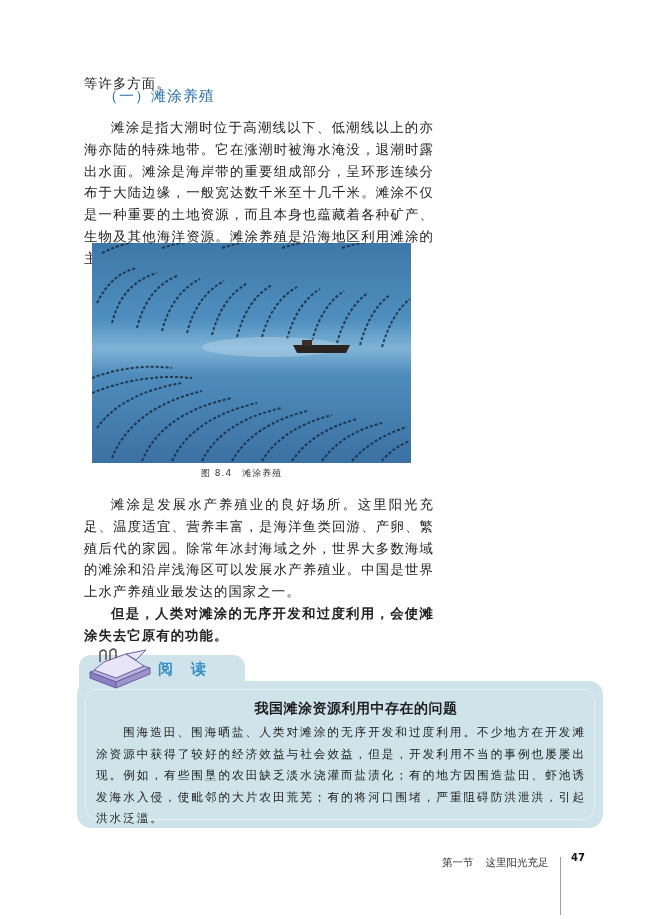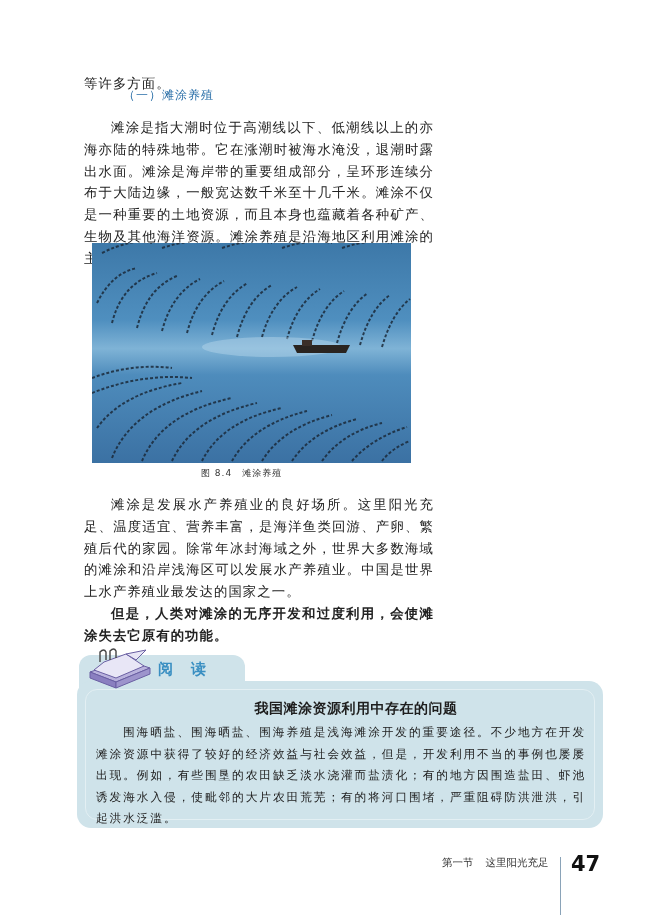--- a/index.html
+++ b/index.html
@@ -1,22 +1,22 @@
 <!DOCTYPE html>
 <html><head>
 <meta charset="utf-8">
 <style>
   html, body { margin: 0; padding: 0; background: #ffffff; }
   body { width: 650px; height: 919px; position: relative; overflow: hidden;
          font-family: "DejaVu Serif", "Liberation Serif", serif; color: #222; }
   .para { position: absolute; left: 76px; width: 350px; font-size: 13.4px;
           line-height: 21.8px; letter-spacing: 1.05px; text-align: justify; margin: 8px; }
   .indent { text-indent: 27px; }
-  .heading { position: absolute; left: 103px; top: 87px; font-size: 12px; color: #2a6fa8;
-             font-family: "DejaVu Sans", "Liberation Sans", sans-serif; letter-spacing: 1px; margin-left: 20px; }
+  .heading { position: absolute; left: 103px; top: 87px; font-size: 15px; color: #2a6fa8;
+             font-family: "DejaVu Sans", "Liberation Sans", sans-serif; letter-spacing: 1px; }
   .photo { position: absolute; left: 92px; top: 243px; width: 319px; height: 220px; overflow: hidden;
            background: linear-gradient(180deg, #3d78a8 0%, #4f8fbf 35%, #7fb3d6 48%, #4e8cbc 60%, #3b71a3 100%); }
   .photo svg { position: absolute; left: 0; top: 0; }
   .caption { position: absolute; left: 201px; top: 467px; font-size: 9px;
              font-family: "DejaVu Sans", "Liberation Sans", sans-serif; color: #333; letter-spacing: 1px; }
   .caption span { margin-right: 10px; }
   .read-tab { position: absolute; left: 79px; top: 655px; width: 166px; height: 40px;
               background: #cfe3ea; border-radius: 12px 12px 0 0; }
   .read-box { position: absolute; left: 77px; top: 681px; width: 526px; height: 147px;
               background: #cfe3ea; border-radius: 14px; }
@@ -27,21 +27,21 @@
   .book-icon { position: absolute; left: 86px; top: 648px; width: 72px; height: 42px; }
   .read-title { position: absolute; left: 77px; width: 526px; top: 700px; text-align: center;
                 font-size: 14px; font-weight: bold; color: #1e1e1e; letter-spacing: 0.5px; padding-left: 16px; }
   .read-body { position: absolute; left: 96px; width: 490px; top: 722px; font-size: 11.7px;
                line-height: 21.5px; letter-spacing: 1.9px; color: #222; text-align: justify; margin: 0;
                text-indent: 27px; font-family: "DejaVu Serif", "Liberation Serif", serif; }
   .footer-section { position: absolute; left: 442px; top: 856px; font-size: 10.5px;
                     font-family: "DejaVu Sans", "Liberation Sans", sans-serif; color: #333; }
   .footer-section span + span { margin-left: 12px; }
   .footer-divider { position: absolute; left: 560px; top: 857px; width: 1px; height: 58px; background: #8aa3b8; }
-  .page-number { position: absolute; left: 571px; top: 852px; font-size: 21px; font-weight: bold;
+  .page-number { position: absolute; left: 571px; top: 852px; font-size: 10px; font-weight: bold;
                  font-family: "DejaVu Sans", "Liberation Sans", sans-serif; color: #111; text-align: center; }
 </style>
 </head>
 <body>
 
 <p class="para" style="top:65px;">等许多方面。</p>
 
 <div class="heading">（一）滩涂养殖</div>
 
 <p class="para indent" style="top:109px;">滩涂是指大潮时位于高潮线以下、低潮线以上的亦海亦陆的特殊地带。它在涨潮时被海水淹没，退潮时露出水面。滩涂是海岸带的重要组成部分，呈环形连续分布于大陆边缘，一般宽达数千米至十几千米。滩涂不仅是一种重要的土地资源，而且本身也蕴藏着各种矿产、生物及其他海洋资源。滩涂养殖是沿海地区利用滩涂的主要方式之一。</p>
@@ -108,19 +108,19 @@
   <path d="M30 34 L30 40 L64 26 L64 20 Z" fill="#9d94cc" stroke="#6a5fa3" stroke-width="1"></path>
   <path d="M8 22 L30 30 L58 18 L40 6 L18 14 Z" fill="#e8e6f6" stroke="#6a5fa3" stroke-width="1"></path>
   <path d="M40 6 L60 2 L50 12 Z" fill="#e8e6f6" stroke="#6a5fa3" stroke-width="1"></path>
   <path d="M14 14 L14 4 Q18 0 20 4 L20 12" fill="none" stroke="#444" stroke-width="1.4"></path>
   <path d="M24 12 L24 3 Q28 -1 30 3 L30 10" fill="none" stroke="#444" stroke-width="1.4"></path>
 </svg>
 
 <div class="read-label">阅读</div>
 
 <div class="read-title">我国滩涂资源利用中存在的问题</div>
-<p class="read-body">围海晒盐、围海晒盐、围海养殖是浅海滩涂开发的重要途径。不少地方在开发滩涂资源中获得了较好的经济效益与社会效益，但是，开发利用不当的事例也屡屡出现。例如，有些围垦的农田缺乏淡水浇灌而盐渍化；有的地方因围造盐田、虾池诱发海水入侵，使毗邻的大片农田荒芜；有的将河口围堵，严重阻碍防洪泄洪，引起洪水泛滥。</p>
+<p class="read-body">围海造田、围海晒盐、人类对滩涂的无序开发和过度利用。不少地方在开发滩涂资源中获得了较好的经济效益与社会效益，但是，开发利用不当的事例也屡屡出现。例如，有些围垦的农田缺乏淡水浇灌而盐渍化；有的地方因围造盐田、虾池诱发海水入侵，使毗邻的大片农田荒芜；有的将河口围堵，严重阻碍防洪泄洪，引起洪水泛滥。</p>
 
 <div class="footer-section">
   <span>第一节</span><span>这里阳光充足</span>
 </div>
 <div class="footer-divider"></div>
 <div class="page-number">47</div>
 
 </body></html>

